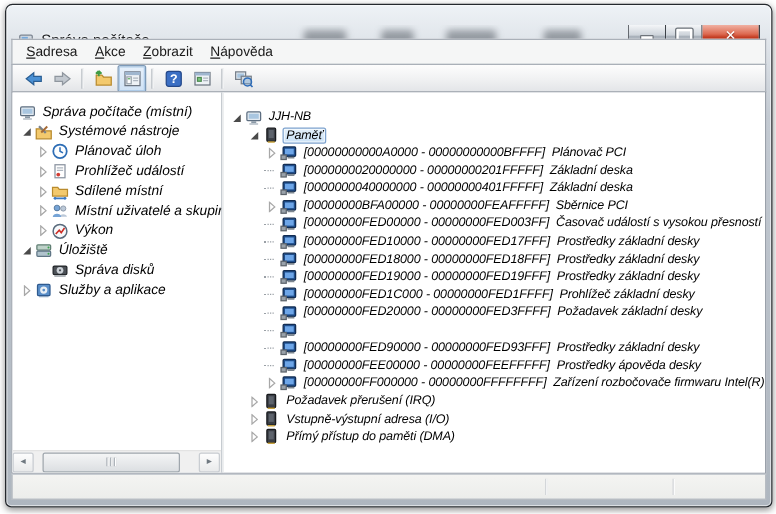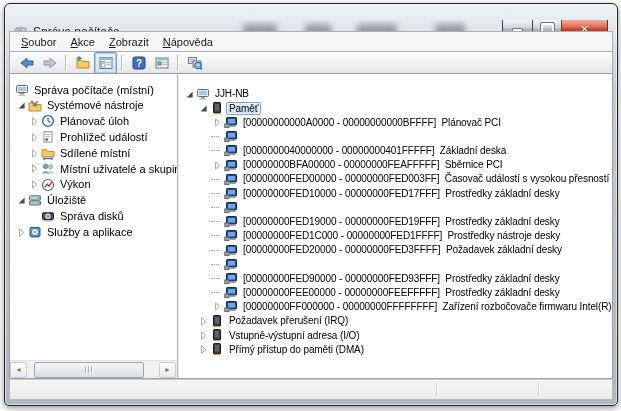--- a/index.html
+++ b/index.html
@@ -43,21 +43,21 @@
     border:1px solid #aab0b8;border-bottom:1px solid #9ba2ab;display:flex;align-items:center;padding-left:5px;}
   .tb-btn{width:21px;height:20px;display:flex;align-items:center;justify-content:center;border:1px solid transparent;border-radius:2px;}
   .tb-btn.pressed{border:1px solid #7d9ab8;background:linear-gradient(180deg,#e8f1fb,#cfe2f5);box-shadow:inset 0 0 0 1px #aecbe8;}
   .tb-sep{width:1px;height:16px;background:#b9bec4;border-right:1px solid #fff;margin:0 4px;}
   
   .client{position:absolute;left:4px;right:4px;top:69px;bottom:26px;background:#eef0f2;border:1px solid #9aa1aa;box-sizing:border-box;display:flex;}
   .panel{background:#fff;overflow:hidden;position:relative;}
   .panel.left{width:167px;border-right:1px solid #b4bac1;}
   .panel.right{flex:1;border-left:1px solid #e8eaec;}
   
-  .tree{position:absolute;left:0;top:0;right:0;}
+  .tree{position:absolute;left:0;top:0;right:0;font-style:italic;}
   .tree-row{display:flex;align-items:center;white-space:nowrap;cursor:default;}
   .left-tree .tree-row{height:15.8px;font-size:11px;}
   .right-tree .tree-row{height:14.2px;font-size:10px;letter-spacing:-0.1px;}
   .left-tree{padding-top:8px;}
   .right-tree{padding-top:13px;}
   .ind{display:inline-block;height:1px;flex:none;}
   .twisty{width:13px;flex:none;display:flex;align-items:center;justify-content:center;}
   .stub{width:8px;border-top:1px dotted #9aa0a6;margin-right:5px;flex:none;}
   .ticon{width:16px;flex:none;display:flex;align-items:center;}
   .label{white-space:pre;color:#000;padding:0 2px;border:1px solid transparent;border-radius:2px;line-height:1.15;}
@@ -107,21 +107,21 @@
         <div class="cap-btn max">
           <span class="glyph-max"></span>
         </div>
         <div class="cap-btn close">
           <span class="glyph-close">✕</span>
         </div>
       </div>
   </div>
 
   <div class="menubar" id="menubar">
-      <span class="menu-item"><span class="accel">S</span><span>oubor</span></span>
+      <span class="menu-item"><span class="accel">S</span><span>adresa</span></span>
       <span class="menu-item"><span class="accel">A</span><span>kce</span></span>
       <span class="menu-item"><span class="accel">Z</span><span>obrazit</span></span>
       <span class="menu-item"><span class="accel">N</span><span>ápověda</span></span>
     </div>
 
   <div class="toolbar" id="toolbar">
       <span class="tb-btn">
         <span>
           <svg width="16" height="16" viewBox="0 0 16 16">
             <path d="M2 8 L8 3.2 L8 6 L14 6 L14 10 L8 10 L8 12.8 Z" fill="#4a90d4" stroke="#2a5e93"></path>
@@ -419,20 +419,21 @@
               <span class="stub"></span>
             </span>
             <span class="ticon">
               <svg width="14" height="13" viewBox="0 0 14 13">
                 <rect x="2.5" y="1.5" width="10" height="7.5" rx="0.8" fill="#1f4e8c" stroke="#122c52"></rect>
                 <rect x="4" y="3" width="7" height="4.5" fill="#6ea6e8"></rect>
                 <rect x="0.8" y="8" width="4.2" height="3.6" fill="#99a1a9" stroke="#5d646b"></rect>
                 <rect x="6" y="9.4" width="5.5" height="1.4" fill="#7e8790"></rect>
               </svg>
             </span>
+            <span class="label">[0000000020000000 - 00000000201FFFFF]  Základní deska</span>
           </div>
           <div class="tree-row">
             <span class="ind" style="width:32px"></span>
             <span class="twisty">
               <span class="stub"></span>
             </span>
             <span class="ticon">
               <svg width="14" height="13" viewBox="0 0 14 13">
                 <rect x="2.5" y="1.5" width="10" height="7.5" rx="0.8" fill="#1f4e8c" stroke="#122c52"></rect>
                 <rect x="4" y="3" width="7" height="4.5" fill="#6ea6e8"></rect>
@@ -495,20 +496,21 @@
               <span class="stub"></span>
             </span>
             <span class="ticon">
               <svg width="14" height="13" viewBox="0 0 14 13">
                 <rect x="2.5" y="1.5" width="10" height="7.5" rx="0.8" fill="#1f4e8c" stroke="#122c52"></rect>
                 <rect x="4" y="3" width="7" height="4.5" fill="#6ea6e8"></rect>
                 <rect x="0.8" y="8" width="4.2" height="3.6" fill="#99a1a9" stroke="#5d646b"></rect>
                 <rect x="6" y="9.4" width="5.5" height="1.4" fill="#7e8790"></rect>
               </svg>
             </span>
+            <span class="label">[00000000FED18000 - 00000000FED18FFF]  Prostředky základní desky</span>
           </div>
           <div class="tree-row">
             <span class="ind" style="width:32px"></span>
             <span class="twisty">
               <span class="stub"></span>
             </span>
             <span class="ticon">
               <svg width="14" height="13" viewBox="0 0 14 13">
                 <rect x="2.5" y="1.5" width="10" height="7.5" rx="0.8" fill="#1f4e8c" stroke="#122c52"></rect>
                 <rect x="4" y="3" width="7" height="4.5" fill="#6ea6e8"></rect>
@@ -524,21 +526,21 @@
               <span class="stub"></span>
             </span>
             <span class="ticon">
               <svg width="14" height="13" viewBox="0 0 14 13">
                 <rect x="2.5" y="1.5" width="10" height="7.5" rx="0.8" fill="#1f4e8c" stroke="#122c52"></rect>
                 <rect x="4" y="3" width="7" height="4.5" fill="#6ea6e8"></rect>
                 <rect x="0.8" y="8" width="4.2" height="3.6" fill="#99a1a9" stroke="#5d646b"></rect>
                 <rect x="6" y="9.4" width="5.5" height="1.4" fill="#7e8790"></rect>
               </svg>
             </span>
-            <span class="label">[00000000FED1C000 - 00000000FED1FFFF]  Prostředky nástroje desky</span>
+            <span class="label">[00000000FED1C000 - 00000000FED1FFFF]  Prohlížeč základní desky</span>
           </div>
           <div class="tree-row">
             <span class="ind" style="width:32px"></span>
             <span class="twisty">
               <span class="stub"></span>
             </span>
             <span class="ticon">
               <svg width="14" height="13" viewBox="0 0 14 13">
                 <rect x="2.5" y="1.5" width="10" height="7.5" rx="0.8" fill="#1f4e8c" stroke="#122c52"></rect>
                 <rect x="4" y="3" width="7" height="4.5" fill="#6ea6e8"></rect>
@@ -583,21 +585,21 @@
               <span class="stub"></span>
             </span>
             <span class="ticon">
               <svg width="14" height="13" viewBox="0 0 14 13">
                 <rect x="2.5" y="1.5" width="10" height="7.5" rx="0.8" fill="#1f4e8c" stroke="#122c52"></rect>
                 <rect x="4" y="3" width="7" height="4.5" fill="#6ea6e8"></rect>
                 <rect x="0.8" y="8" width="4.2" height="3.6" fill="#99a1a9" stroke="#5d646b"></rect>
                 <rect x="6" y="9.4" width="5.5" height="1.4" fill="#7e8790"></rect>
               </svg>
             </span>
-            <span class="label">[00000000FEE00000 - 00000000FEEFFFFF]  Prostředky základní desky</span>
+            <span class="label">[00000000FEE00000 - 00000000FEEFFFFF]  Prostředky ápověda desky</span>
           </div>
           <div class="tree-row">
             <span class="ind" style="width:32px"></span>
             <span class="twisty">
               <svg width="9" height="9" viewBox="0 0 9 9">
                 <path d="M2.6 0.8 L6.8 4.5 L2.6 8.2 Z" fill="#ffffff" stroke="#a8a8a8"></path>
               </svg>
             </span>
             <span class="ticon">
               <svg width="14" height="13" viewBox="0 0 14 13">

